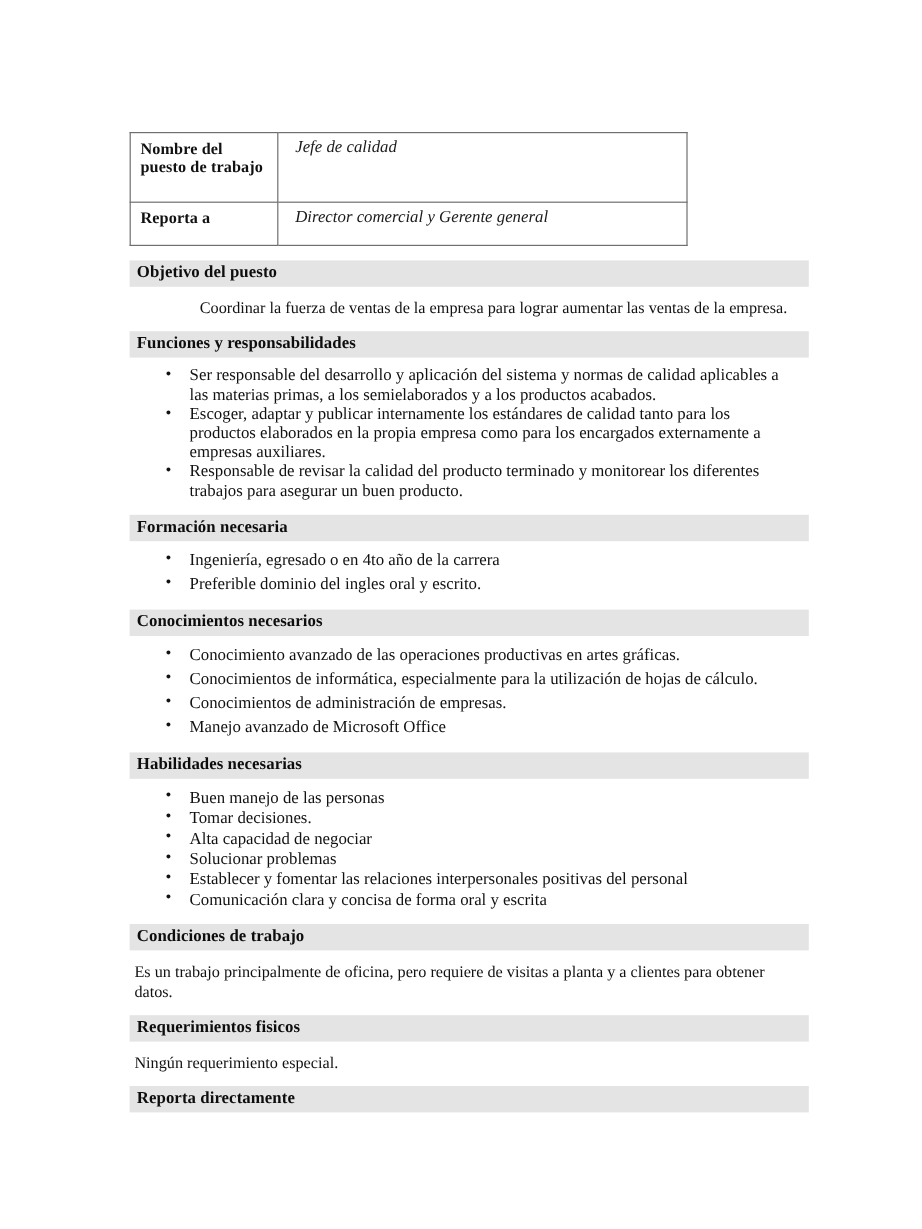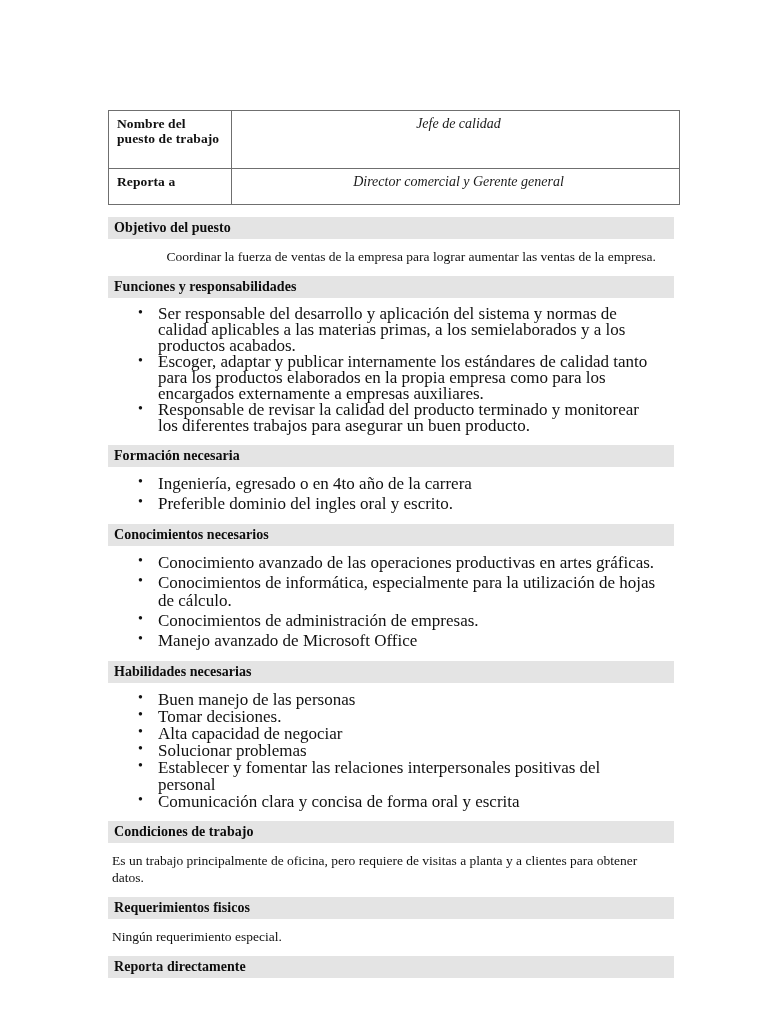--- a/index.html
+++ b/index.html
@@ -27,21 +27,21 @@
 
   .content {
     position: absolute;
     left: 108px;
     top: 110px;
     width: 554px;
   }
 
   
   .job-table {
-    width: 572px;
+    width: 465px;
     border-collapse: collapse;
     table-layout: fixed;
     margin: 0 0 12px 0;
   }
   .job-table td {
     border: 1px solid #6f6f6f;
     padding: 5px 8px 6px 8px;
     vertical-align: top;
     font-size: 13.5px;
     line-height: 15px;
@@ -50,21 +50,20 @@
     width: 106px;
     font-weight: bold;
     font-family: "Liberation Serif", "DejaVu Serif", serif;
     letter-spacing: .1px;
   }
   .job-table td.value {
     font-style: italic;
     padding-left: 14px;
     font-size: 14px;
     color: #1a1a1a;
-    text-align: center;
   }
   .job-table tr.row-1 td { height: 46px; }
   .job-table tr.row-2 td { height: 24px; }
 
   
   .sec-head {
     background: #e4e4e4;
     width: 548px;
     padding: 2px 12px 3px 6px;
     font-weight: bold;
@@ -95,21 +94,21 @@
 
   
   ul.bullets {
     list-style: none;
     margin: 8px 0 6px 0;
     padding: 0;
   }
   ul.bullets li {
     position: relative;
     padding-left: 50px;
-    font-size: 17px;
+    font-size: 14px;
     line-height: 16px;
     margin-bottom: 0;
     width: 500px;
   }
   ul.bullets li::before {
     content: "\2022";
     position: absolute;
     left: 30px;
     top: -1px;
     font-size: 14px;

